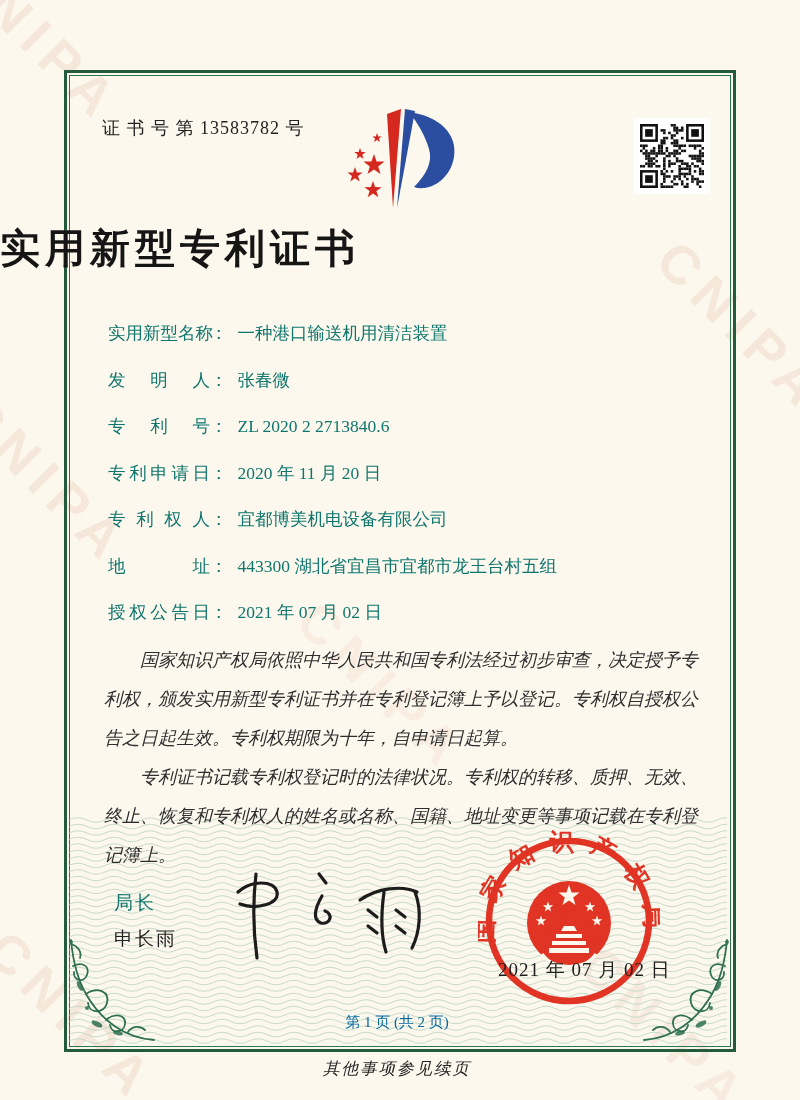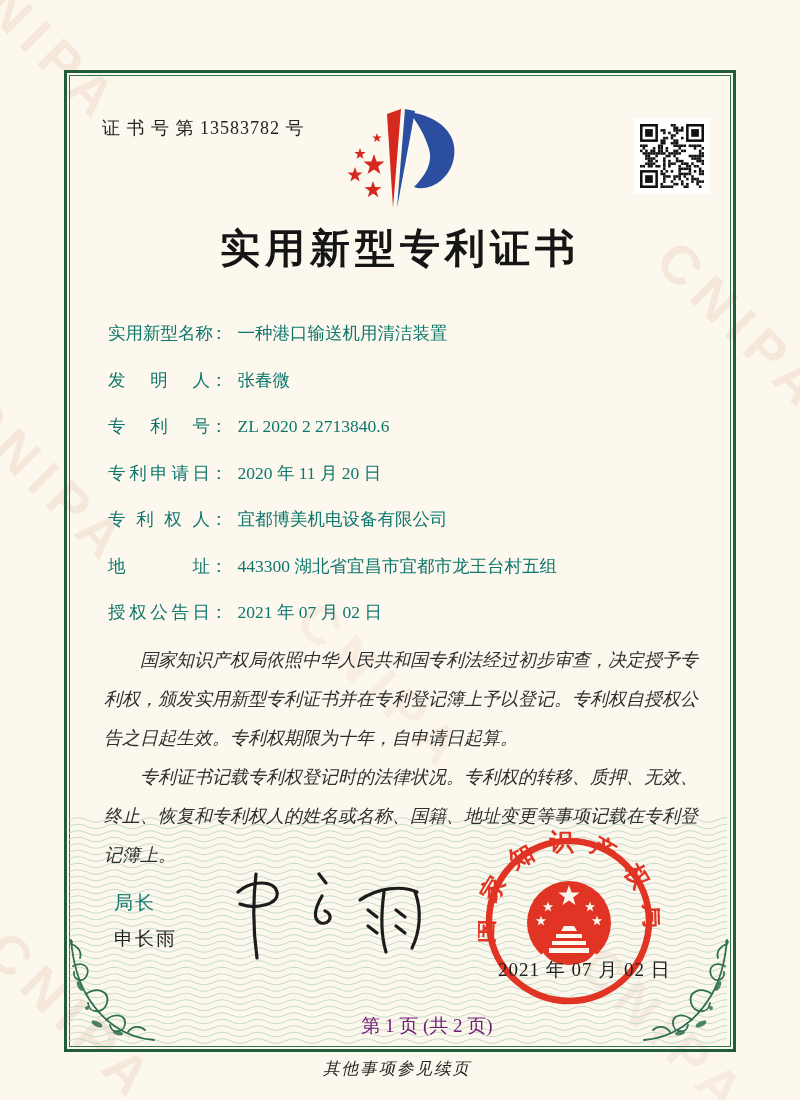--- a/index.html
+++ b/index.html
@@ -18,21 +18,21 @@
   
   .frame{position:absolute;left:64px;top:70px;width:666px;height:976px;border:3px solid #225c3d;}
   .frame-inner{position:absolute;left:2px;top:2px;right:2px;bottom:2px;border:1px solid #2e7350;}
   
   .band{position:absolute;left:69px;top:816px;width:658px;height:228px;overflow:hidden;}
   
   .certno{position:absolute;left:102px;top:116px;font-size:18px;letter-spacing:1px;}
   .logo{position:absolute;left:330px;top:104px;width:160px;height:122px;}
   .qr{position:absolute;left:634px;top:118px;width:76px;height:76px;background:#fff;
       display:flex;align-items:center;justify-content:center;}
-  .title{position:absolute;left:0;top:221px;width:800px;text-align:center;
+  .title{position:absolute;left:0;top:221px;width:800px;text-align:left;
          font-size:40px;font-weight:bold;letter-spacing:5px;color:#151515;}
   
   .fields{position:absolute;left:108px;top:310px;width:580px;}
   .frow{position:relative;height:46.5px;line-height:46.5px;font-size:17.5px;white-space:nowrap;color:#0f766e;}
   .flabel{display:inline-block;width:102px;text-align:justify;text-align-last:justify;vertical-align:top;}
   .fvalue{margin-left:10px;}
   .fgroup2{position:absolute;left:300px;top:0;}
   
   .paras{position:absolute;left:104px;top:641px;width:601px;font-size:18px;line-height:39px;
          color:#2e2e2e;font-style:italic;}
@@ -42,21 +42,21 @@
              font-family:"Liberation Sans","DejaVu Sans",sans-serif;color:#0f766e;}
   .sig-name{position:absolute;left:114px;top:926px;font-size:19px;letter-spacing:2px;
             font-family:"Liberation Sans","DejaVu Sans",sans-serif;color:#1f1f1f;}
   .sig-hand{position:absolute;left:222px;top:858px;}
   .seal{position:absolute;left:478px;top:830px;opacity:0.95;}
   .seal-date{position:absolute;left:498px;top:957px;font-size:19px;letter-spacing:1px;
              color:#1d1d1d;white-space:nowrap;}
   .orn{position:absolute;}
   .orn-r{left:640px;top:934px;}
   .orn-l{left:66px;top:934px;transform:scaleX(-1);}
-  .pagenum{position:absolute;left:64px;top:1013px;width:666px;text-align:center;font-size:19px;color:#701a75;padding-left:30px;}
+  .pagenum{position:absolute;left:64px;top:1013px;width:666px;text-align:center;font-size:15px;color:#0369a1;}
   .contnote{position:absolute;left:64px;top:1058px;width:666px;text-align:center;font-size:16.5px;
             font-style:italic;color:#242424;letter-spacing:2px;font-family:Liberation Mono, monospace;}
 </style>
 </head>
 <body>
 
 <div class="page">
 
   <div class="wm wm1">CNIPA</div>
   <div class="wm wm2">CNIPA</div>

